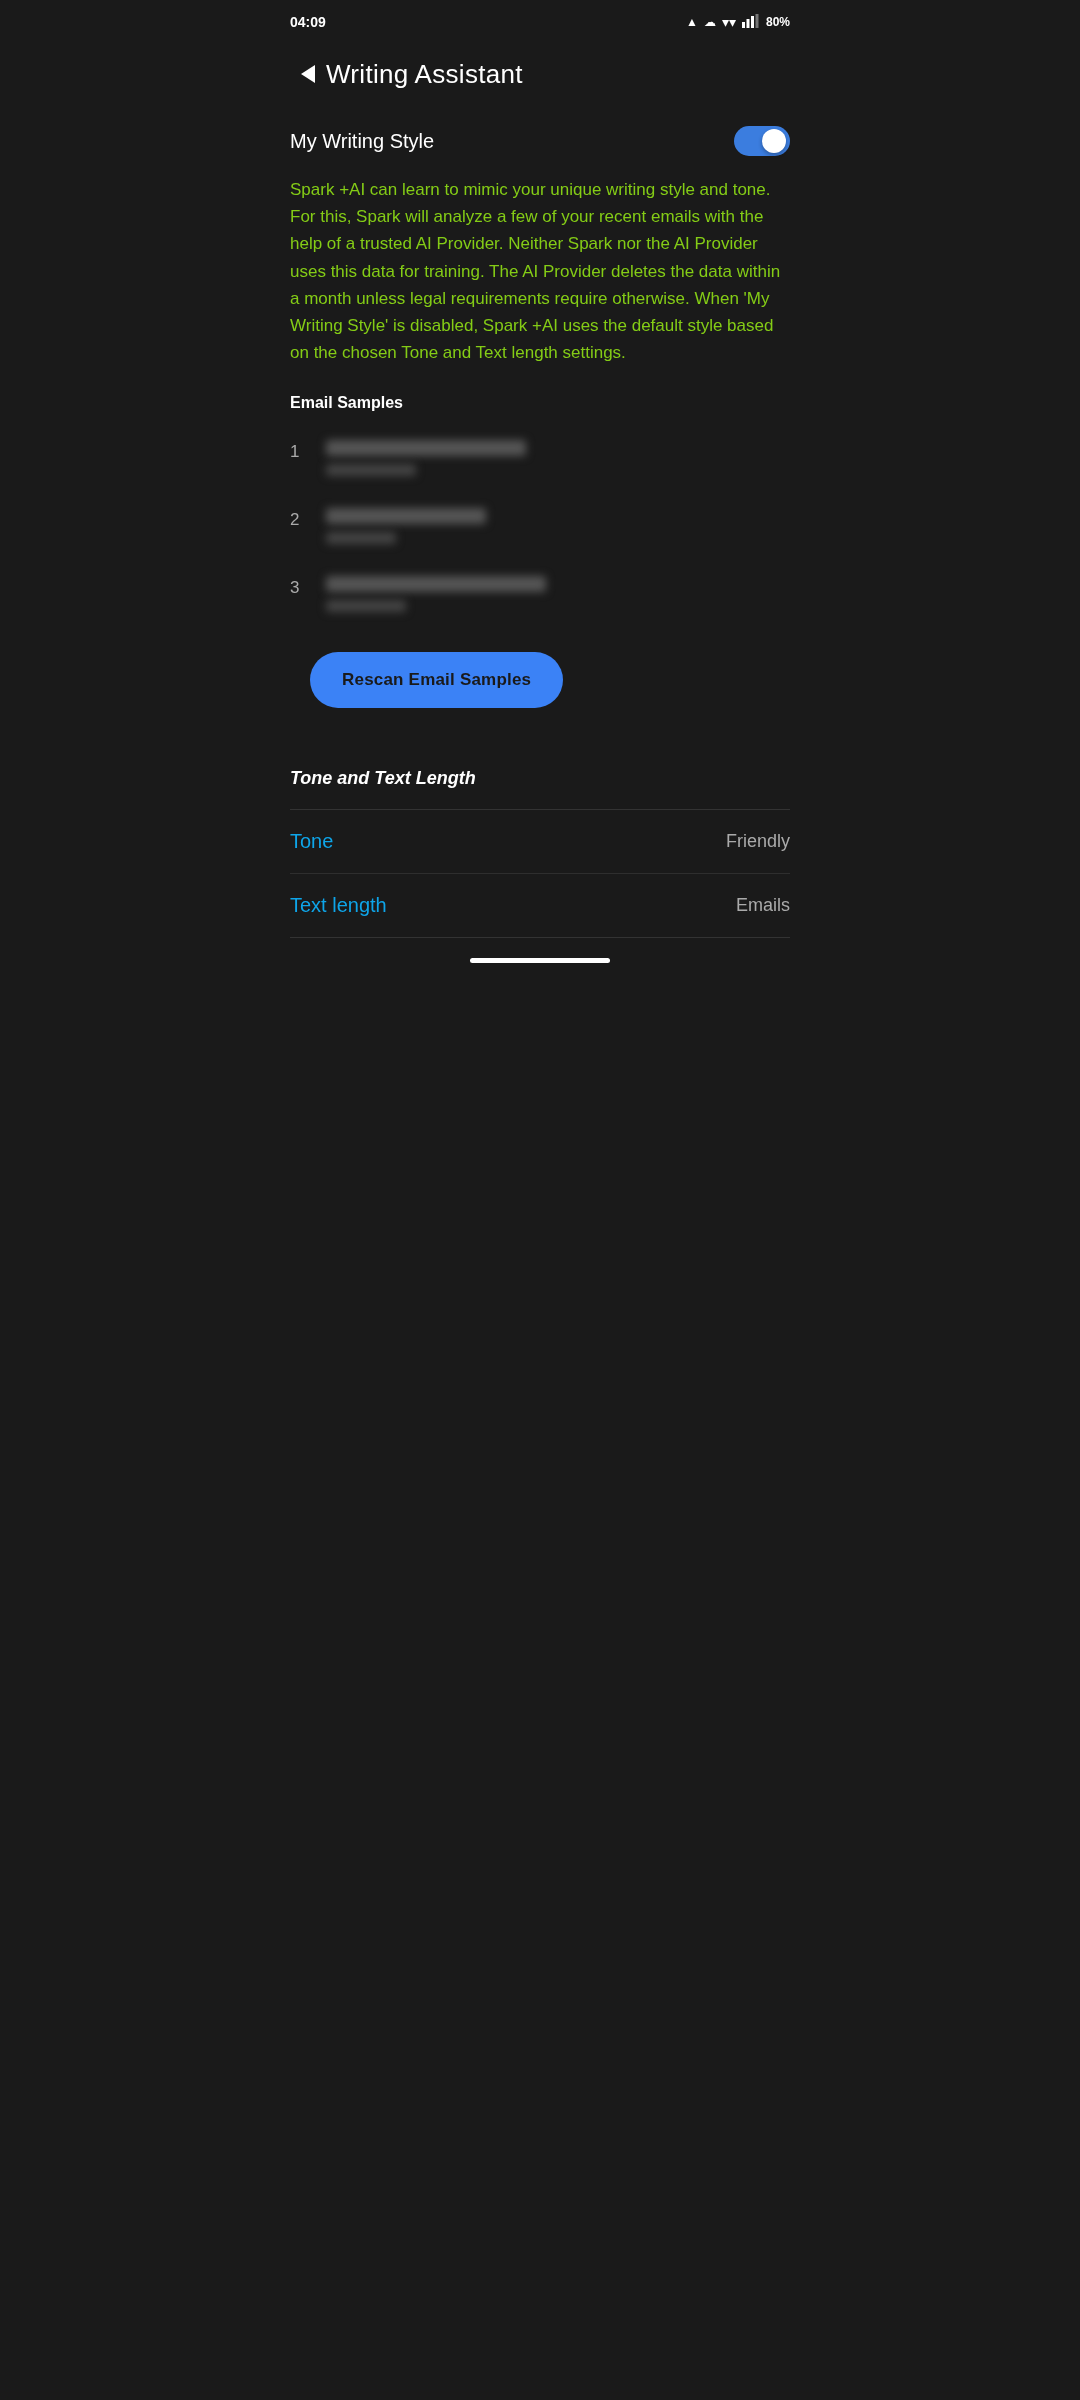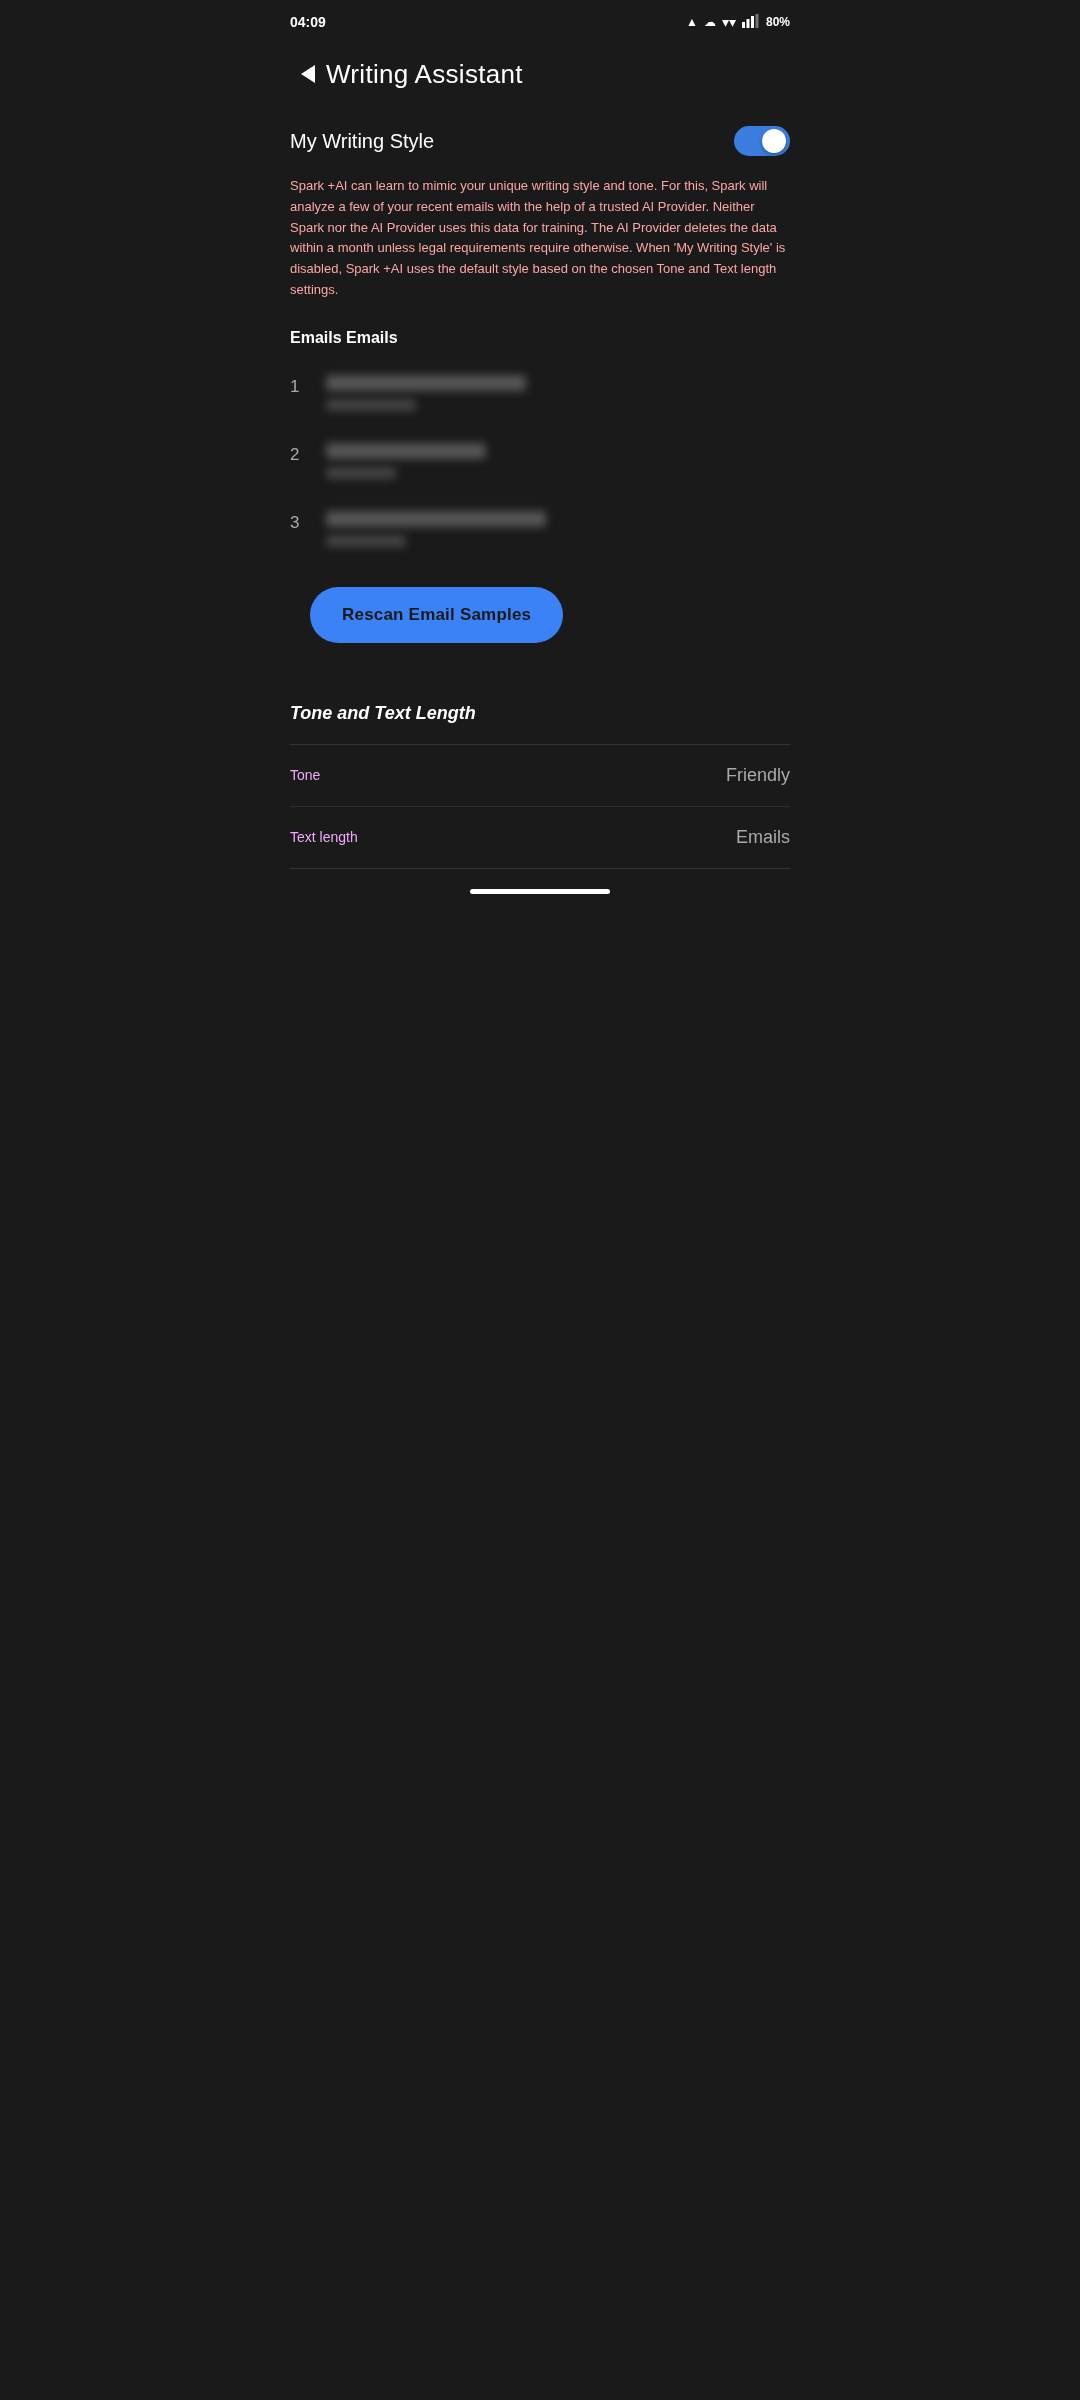--- a/index.html
+++ b/index.html
@@ -106,22 +106,22 @@
       height: 24px;
       background-color: #ffffff;
       border-radius: 50%;
       position: absolute;
       top: 3px;
       right: 4px;
       box-shadow: 0 2px 4px rgba(0,0,0,0.3);
     }
 
     .description-text {
-      font-size: 13px;
-      color: #fca5a5;
+      font-size: 17px;
+      color: #84cc16;
       line-height: 1.6;
       padding: 0 20px 28px;
     }
 
     .section-header {
       font-size: 16px;
       font-weight: 700;
       color: #ffffff;
       padding: 0 20px 20px;
     }
@@ -194,22 +194,22 @@
     }
 
     .setting-row {
       display: flex;
       justify-content: space-between;
       align-items: center;
       padding: 20px 20px;
     }
 
     .setting-label {
-      font-size: 14px;
-      color: #f0abfc;
+      font-size: 20px;
+      color: #0ea5e9;
     }
 
     .setting-value {
       font-size: 18px;
       color: #aaaaaa;
     }
 
     .row-divider {
       height: 1px;
       background-color: #2e2e2e;
@@ -255,21 +255,21 @@
 
 <div class="toggle-row">
   <span class="toggle-label">My Writing Style</span>
   <div class="toggle">
     <div class="toggle-knob"></div>
   </div>
 </div>
 
 <p class="description-text">Spark +AI can learn to mimic your unique writing style and tone. For this, Spark will analyze a few of your recent emails with the help of a trusted AI Provider. Neither Spark nor the AI Provider uses this data for training. The AI Provider deletes the data within a month unless legal requirements require otherwise. When 'My Writing Style' is disabled, Spark +AI uses the default style based on the chosen Tone and Text length settings.</p>
 
-<div class="section-header">Emails Emails</div>
+<div class="section-header">Email Samples</div>
 
 <div class="email-list">
   <div class="email-item">
     <span class="email-number">1</span>
     <div class="email-content">
       <div class="email-subject" style="width: 200px;"></div>
       <div class="email-preview" style="width: 90px;"></div>
     </div>
   </div>
 

